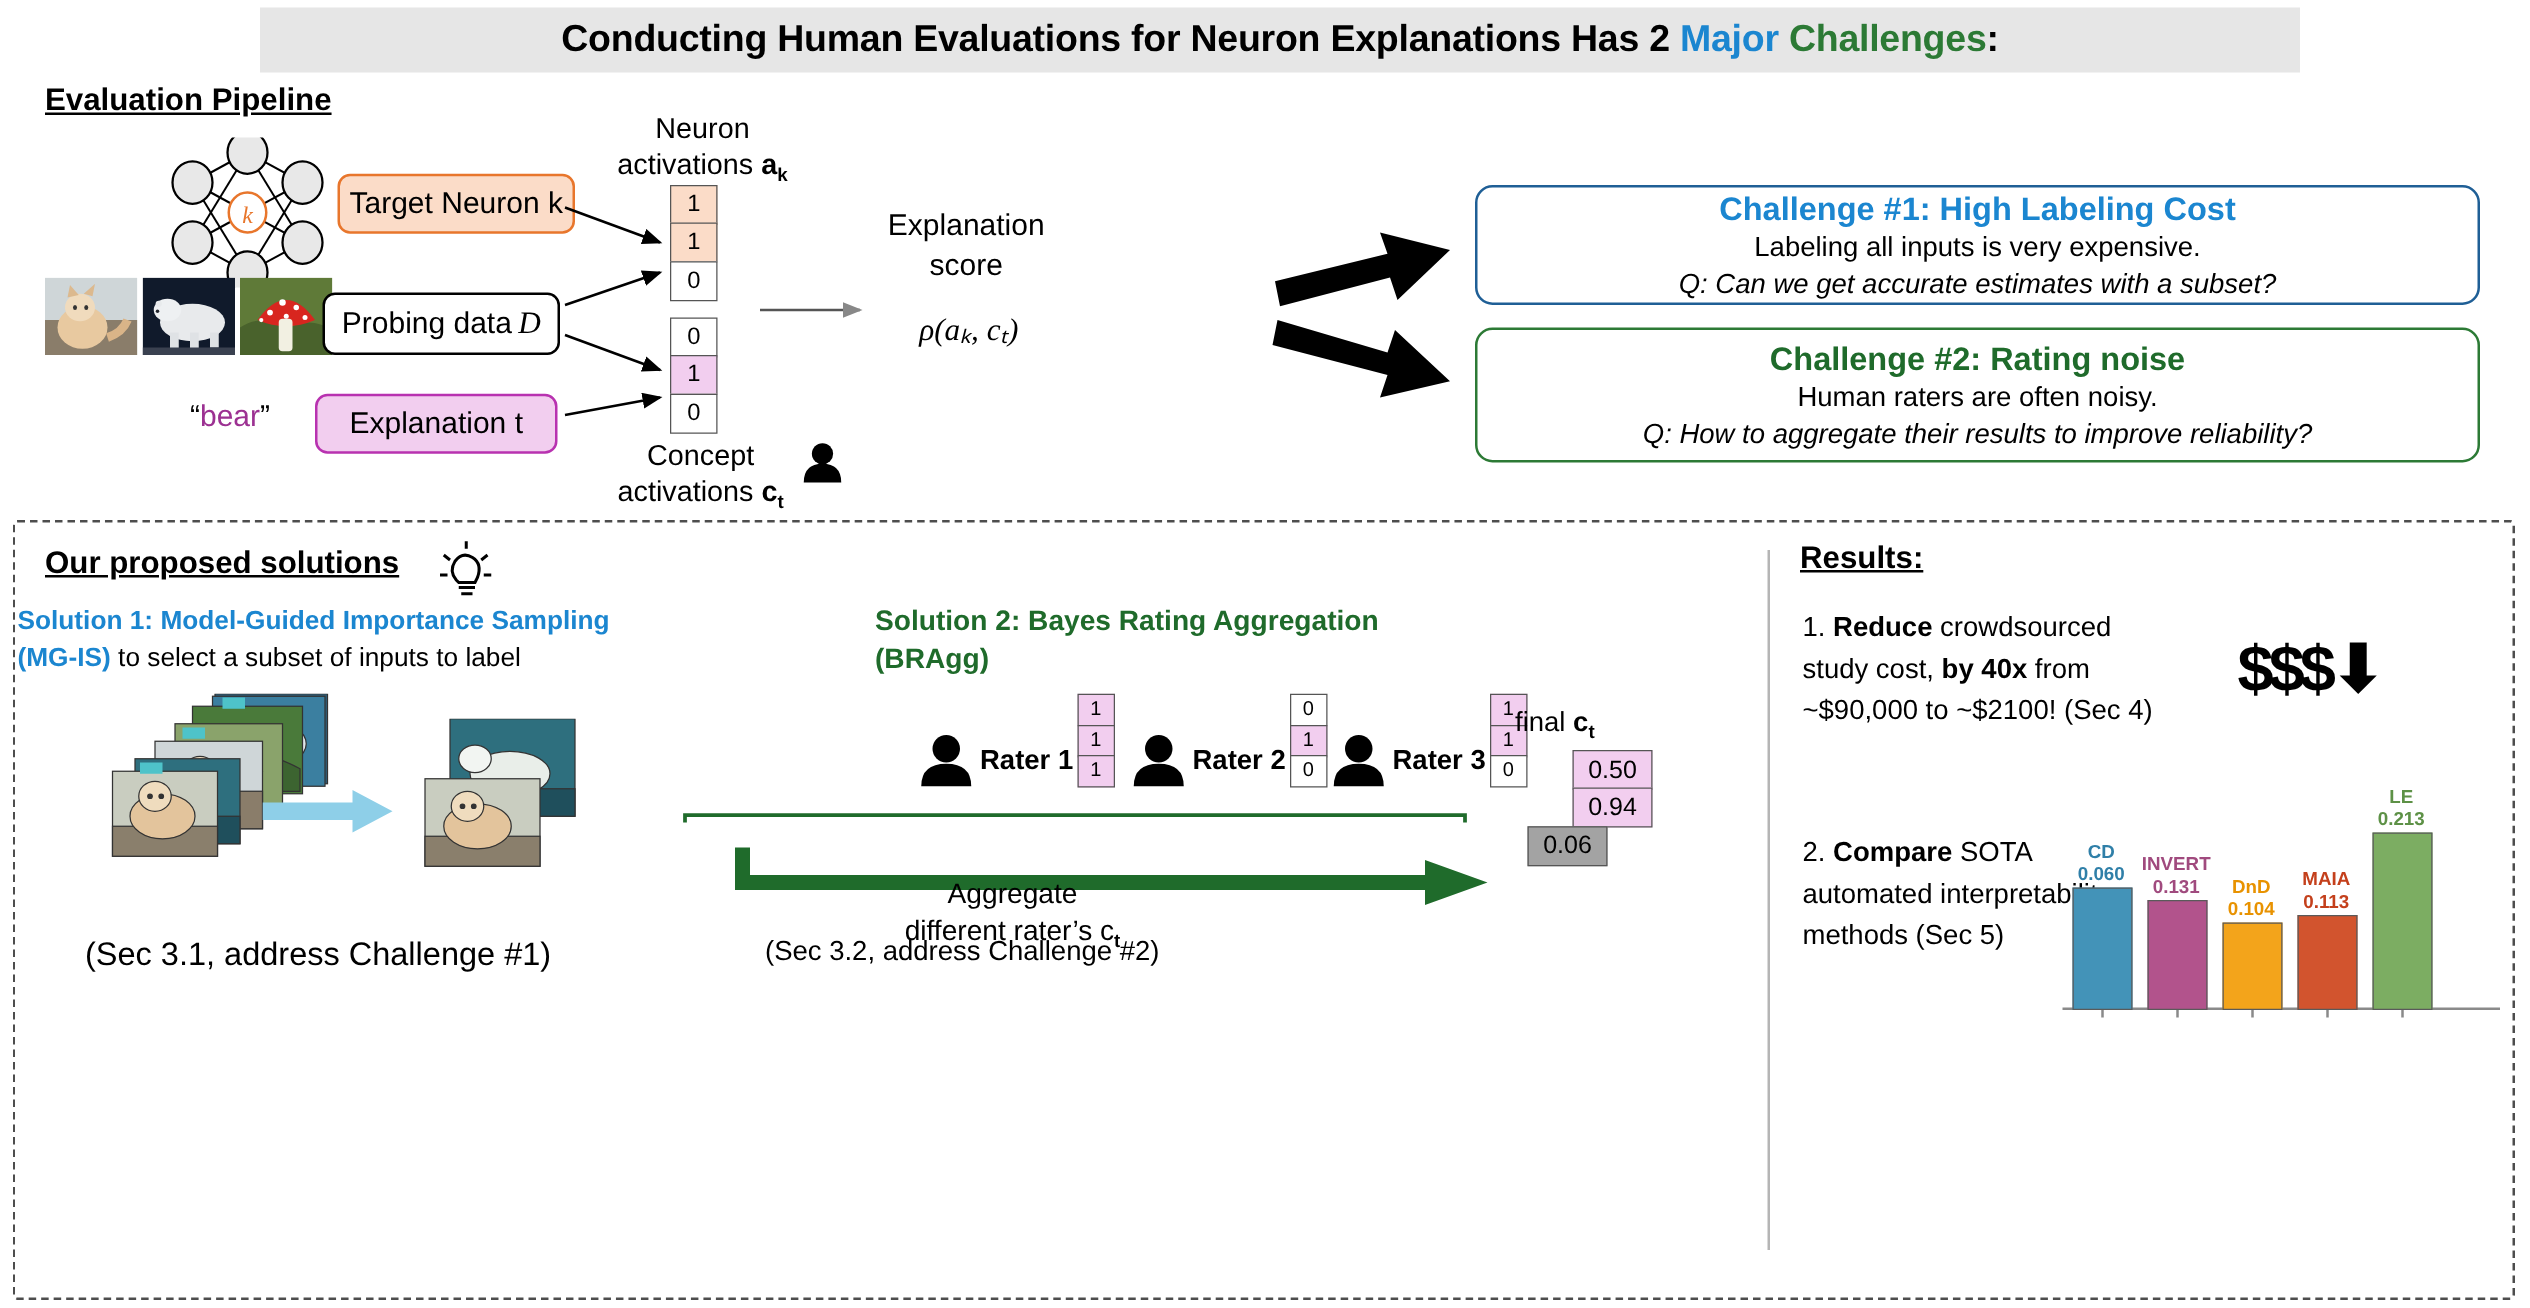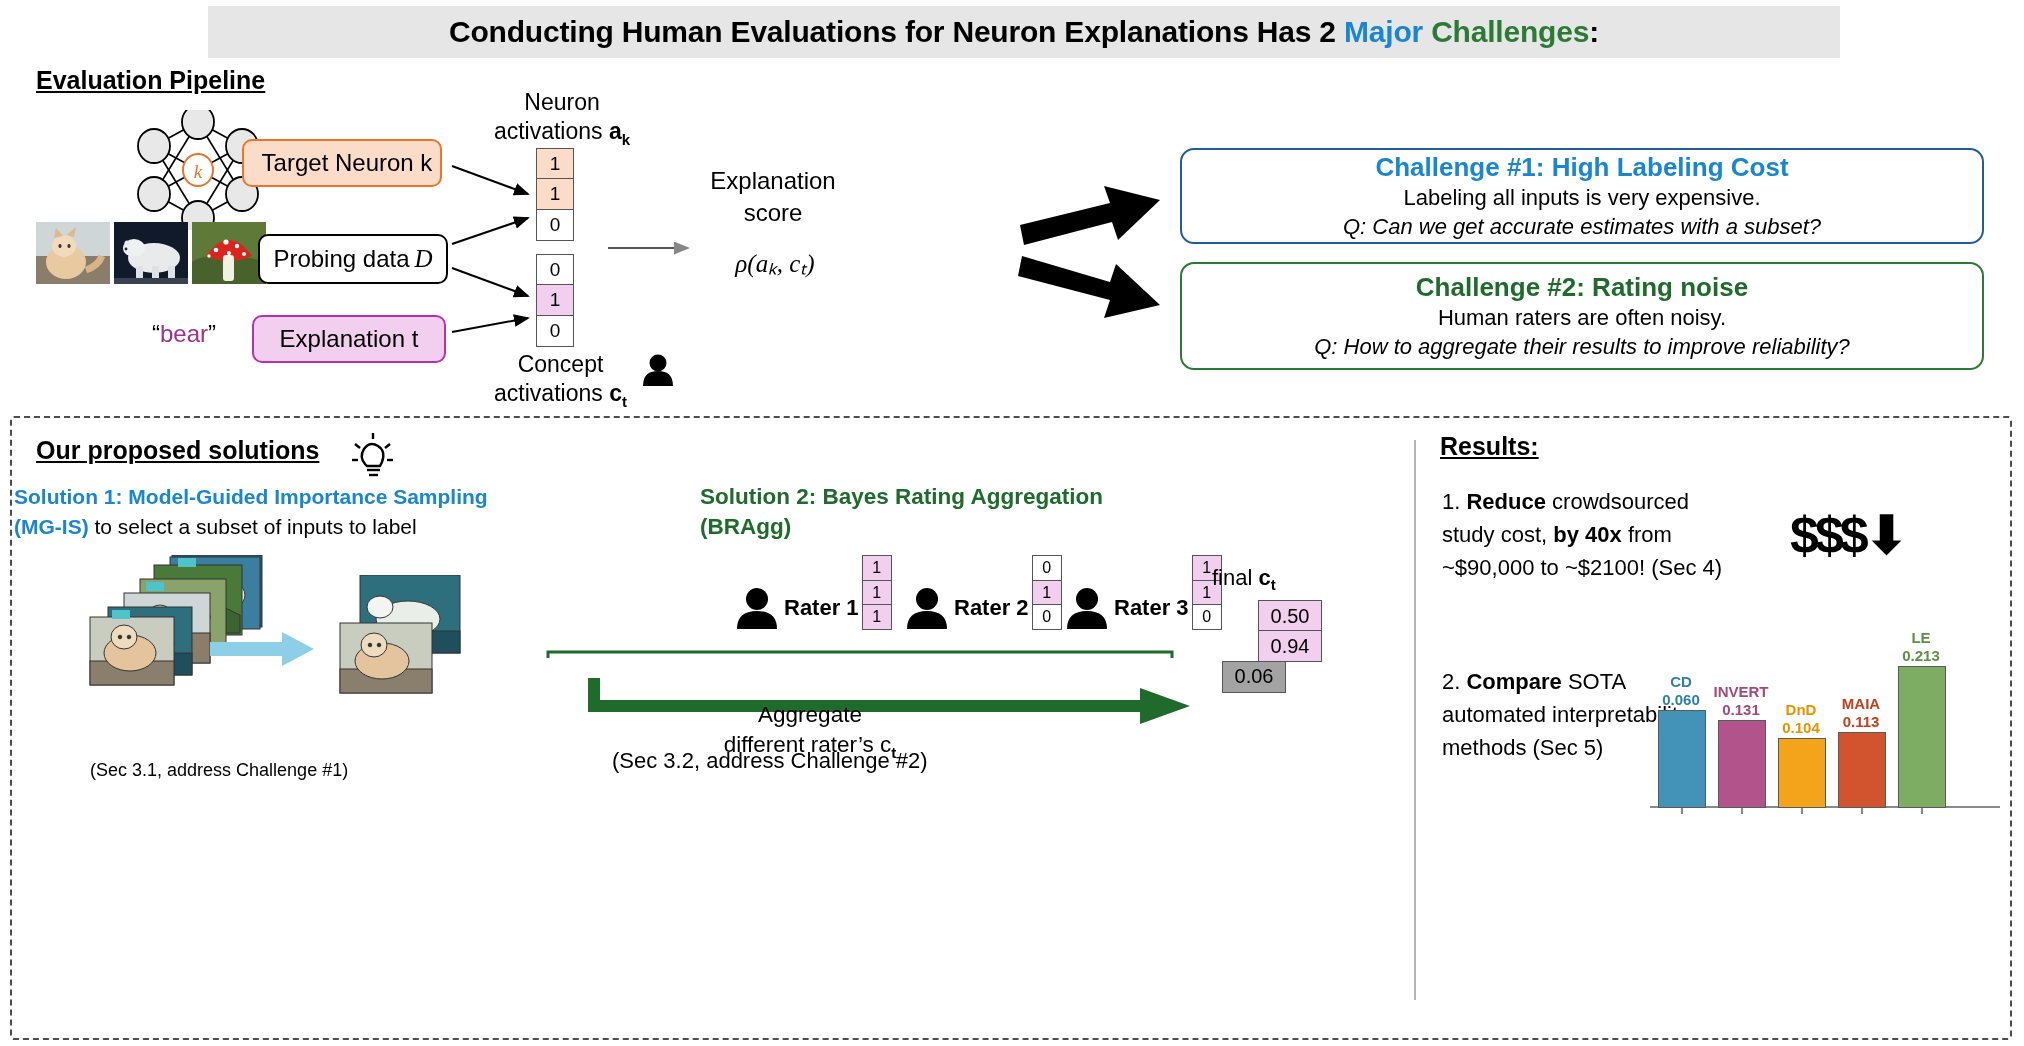--- a/index.html
+++ b/index.html
@@ -29,22 +29,22 @@
   .sec-heading{
     font-size:25px;font-weight:bold;text-decoration:underline;white-space:nowrap;
   }
 
   
   .pbox{
     border-radius:10px; display:flex; align-items:center; justify-content:center;
     font-size:24px; white-space:nowrap;
   }
   #box-target-neuron{
-    left:242px; top:139px; width:186px; height:44px;
-    background:#fbdcc8; border:2.5px solid #e8762c;padding-left:10px;
+    left:270px; top:139px; width:186px; height:44px;
+    background:#fbdcc8; border:2.5px solid #e8762c;
   }
   #box-probing-data{
     left:258px; top:234px; width:186px; height:46px;
     background:#ffffff; border:2.5px solid #000;
   }
   #box-explanation-t{
     left:252px; top:315px; width:190px; height:44px;
     background:#f2ceef; border:2.5px solid #b832b0;
   }
   .ital{font-style:italic;font-family:"Liberation Serif",serif;padding-left:5px;font-size:25px;}
@@ -133,21 +133,21 @@
   #sol1-text .norm{color:#000;font-weight:normal;}
 
   #sol2-text{ left:700px; top:482px; width:440px; font-size:22.5px; font-weight:bold; line-height:30px; color:#1f6b2b;}
 
   #results-heading{left:1440px; top:432px;}
 
   #result-1{left:1442px; top:485px; width:300px; font-size:22px; line-height:33px;}
   #result-2{left:1442px; top:665px; width:250px; font-size:22px; line-height:33px;}
   #money{left:1790px; top:505px; font-size:52px; font-weight:bold; letter-spacing:-4px; white-space:nowrap;}
 
-  #sec31{left:90px; top:748px; font-size:18px;margin-top:12px;}
+  #sec31{left:68px; top:748px; font-size:26px;}
   #sec32{left:612px; top:748px; font-size:22px;}
 
   
   .rater-group{position:absolute;display:flex;align-items:flex-end;gap:3px;}
   .rater-label{font-size:22px;text-align:center;line-height:22px;}
   .rater-person{display:flex;flex-direction:row;align-items:center;font-weight:bold;}
   #rater-1{left:730px; top:555px;}
   #rater-2{left:900px; top:555px;}
   #rater-3{left:1060px; top:555px;}
   .rcell{width:28px;height:24px;border:1.4px solid #555;display:flex;align-items:center;justify-content:center;font-size:16px;background:#fff;margin-top:-1.4px;}

